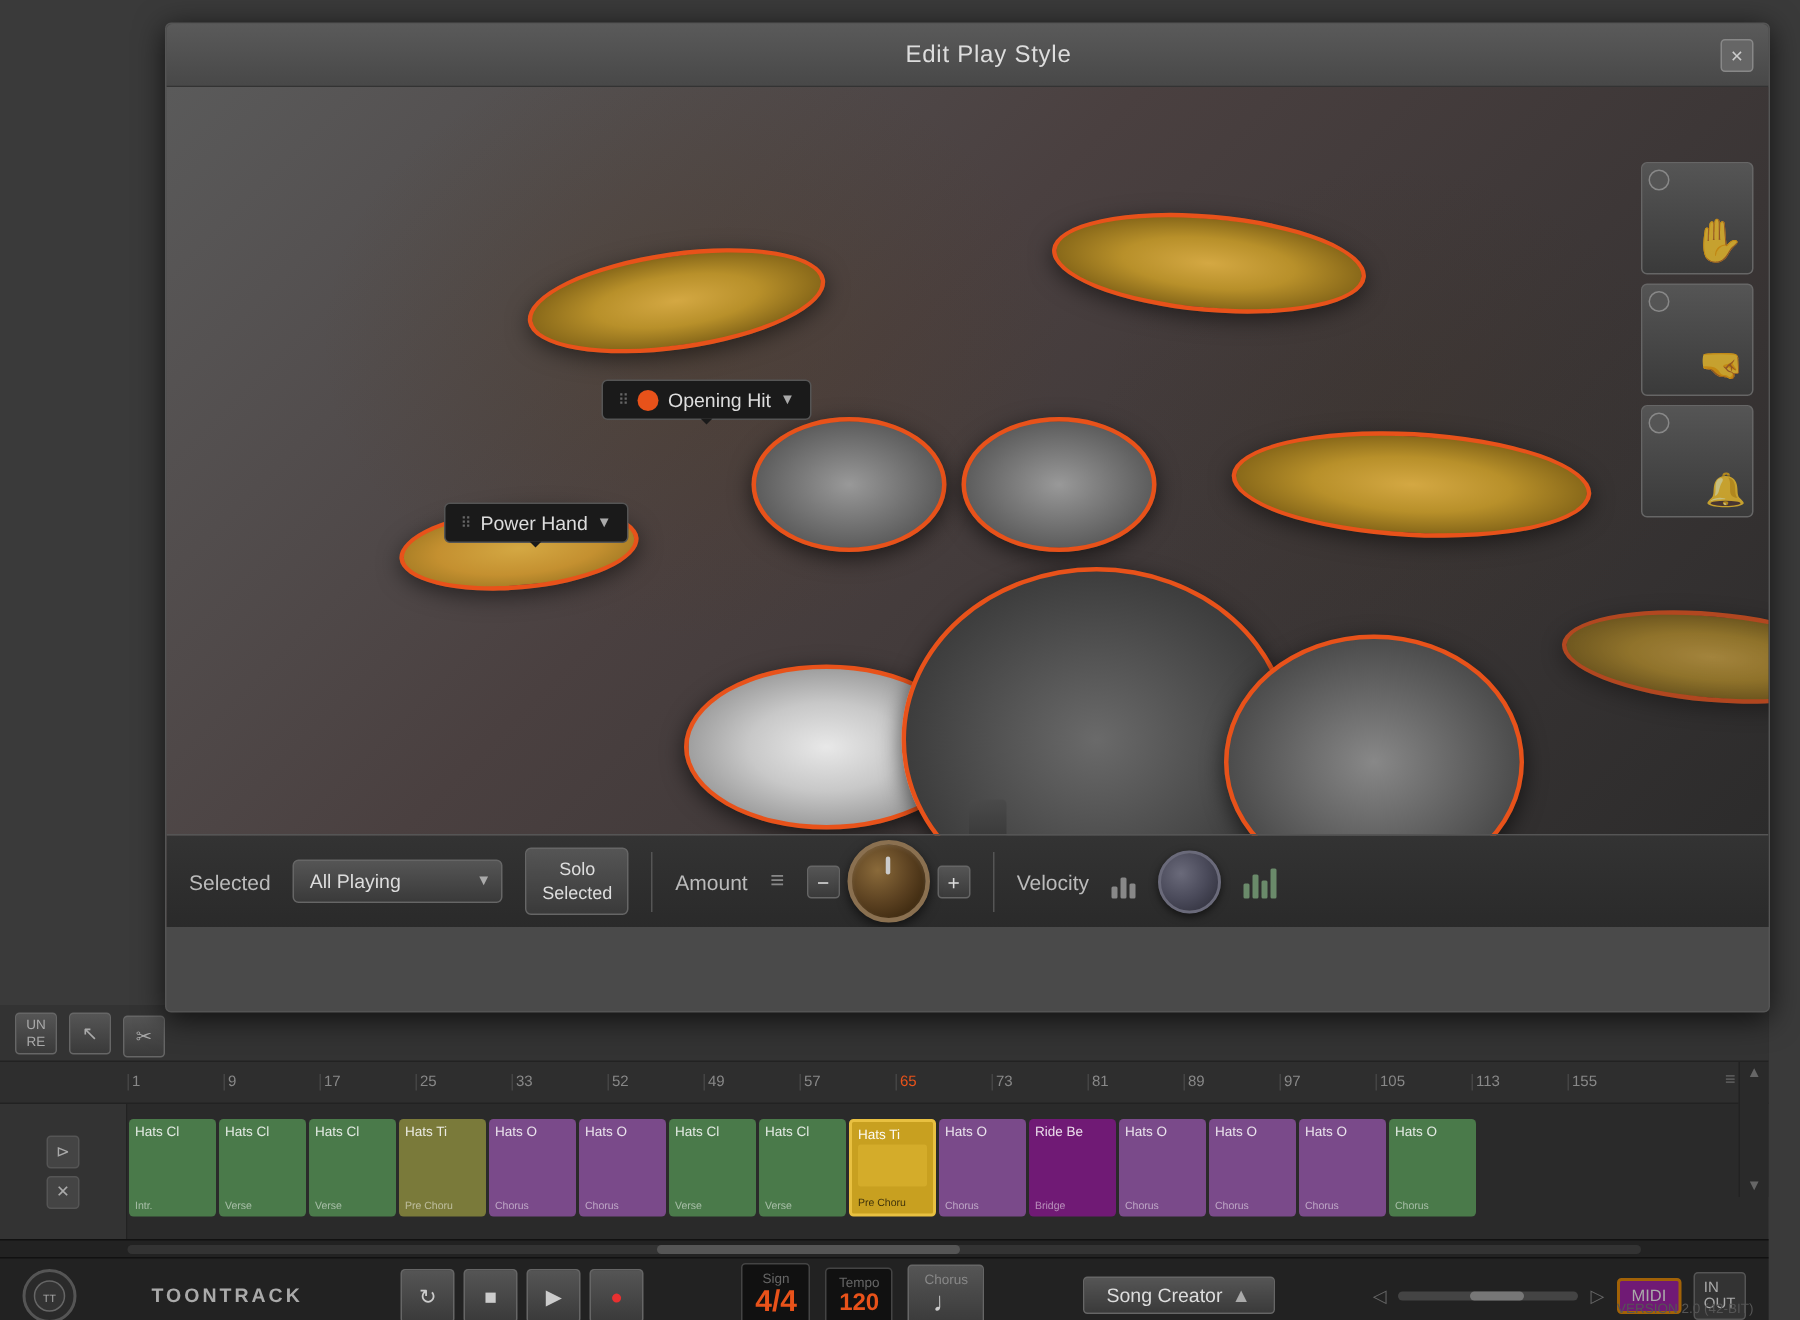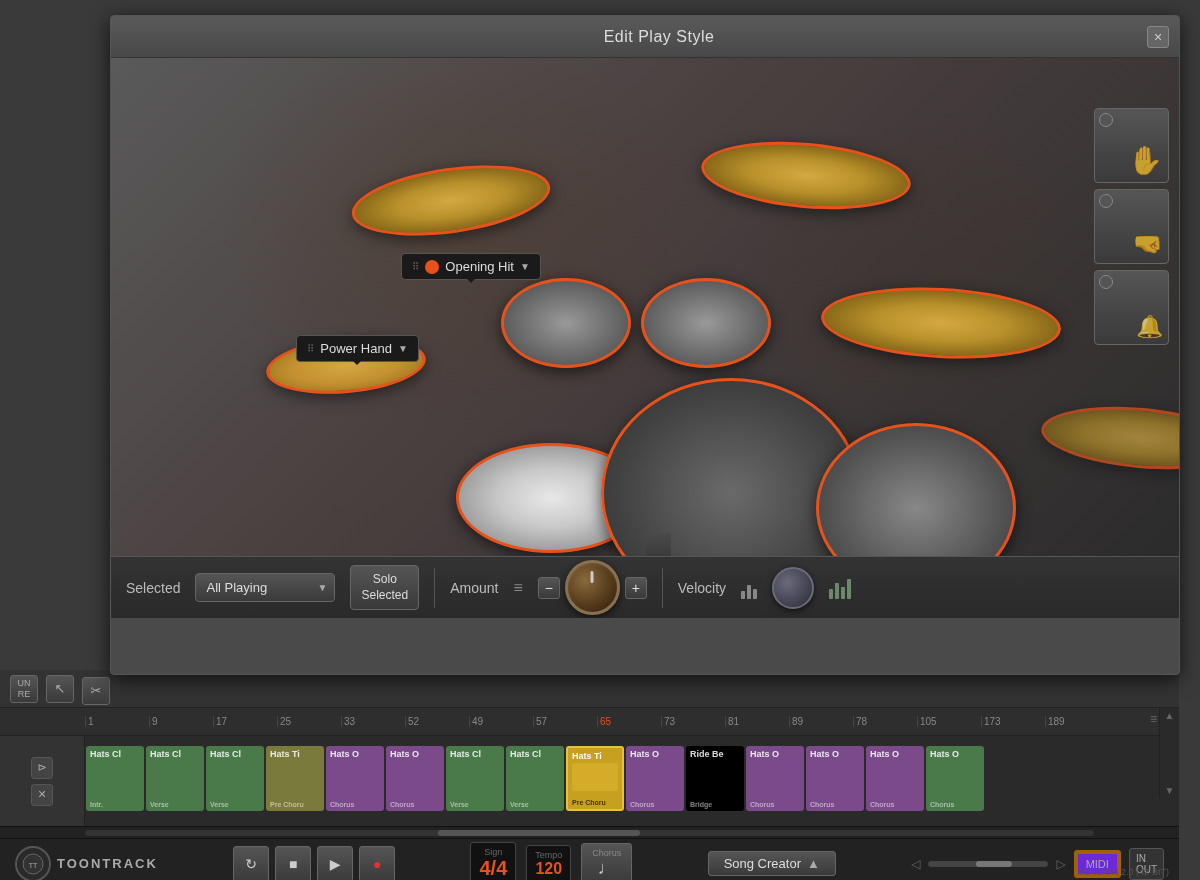--- a/index.html
+++ b/index.html
@@ -509,21 +509,20 @@
       color: #aaa;
       font-size: 11px;
     }
 
     .track-lane {
       flex: 1;
       display: flex;
       height: 90px;
       overflow: hidden;
       position: relative;
-      font-weight: bold;
     }
 
     .track-clip {
       height: 65px;
       margin: 5px 1px;
       border-radius: 3px;
       font-size: 9px;
       color: rgba(255,255,255,0.8);
       padding: 3px 4px;
       overflow: hidden;
@@ -623,22 +622,22 @@
       gap: 6px;
     }
 
     .transport-right {
       display: flex;
       align-items: center;
       gap: 8px;
     }
 
     .midi-btn {
-      background: #6d28d9;
-      border: 4px solid #a16207;
+      background: #701a75;
+      border: 2px solid #a16207;
       border-radius: 3px;
       padding: 4px 8px;
       color: #aaa;
       font-size: 11px;
     }
 
     .in-out-btn {
       background: #333;
       border: 1px solid #555;
       border-radius: 3px;
@@ -726,24 +725,24 @@
         <div class="ruler-mark">17</div>
         <div class="ruler-mark">25</div>
         <div class="ruler-mark">33</div>
         <div class="ruler-mark">52</div>
         <div class="ruler-mark">49</div>
         <div class="ruler-mark">57</div>
         <div class="ruler-mark highlighted">65</div>
         <div class="ruler-mark">73</div>
         <div class="ruler-mark">81</div>
         <div class="ruler-mark">89</div>
-        <div class="ruler-mark">78</div>
+        <div class="ruler-mark">97</div>
         <div class="ruler-mark">105</div>
-        <div class="ruler-mark">173</div>
-        <div class="ruler-mark">189</div>
+        <div class="ruler-mark">113</div>
+        <div class="ruler-mark">155</div>
       </div>
 
       <div style="position:absolute;right:22px;top:4px;display:flex;gap:2px;">
         <div style="color:#666;font-size:12px;cursor:pointer;">≡</div>
       </div>
     </div>
 
     <div class="track-area">
       <div class="track-controls">
         <div class="track-control-btn">⊳</div>
@@ -785,21 +784,21 @@
         </div>
         <div class="track-clip clip-active" style="background:#c8a020;width:58px;">
           <div style="font-size:9px;color:rgba(255,255,255,0.95);">Hats Ti</div>
           <div style="font-size:8px;color:rgba(80,50,0,0.9);background:rgba(220,180,50,0.6);padding:1px;margin-top:2px;height:28px;border-radius:2px;"></div>
           <div style="font-size:7px;color:rgba(0,0,0,0.7);position:absolute;bottom:3px;left:4px;">Pre Choru</div>
         </div>
         <div class="track-clip" style="background:#7a4a8a;width:58px;">
           <div style="font-size:9px;color:rgba(255,255,255,0.85);">Hats O</div>
           <div style="font-size:7px;color:rgba(255,255,255,0.5);position:absolute;bottom:3px;left:4px;">Chorus</div>
         </div>
-        <div class="track-clip" style="background:#000000;width:58px;">
+        <div class="track-clip" style="background:#701a75;width:58px;">
           <div style="font-size:9px;color:rgba(255,255,255,0.85);">Ride Be</div>
           <div style="font-size:7px;color:rgba(255,255,255,0.5);position:absolute;bottom:3px;left:4px;">Bridge</div>
         </div>
         <div class="track-clip" style="background:#7a4a8a;width:58px;">
           <div style="font-size:9px;color:rgba(255,255,255,0.85);">Hats O</div>
           <div style="font-size:7px;color:rgba(255,255,255,0.5);position:absolute;bottom:3px;left:4px;">Chorus</div>
         </div>
         <div class="track-clip" style="background:#7a4a8a;width:58px;">
           <div style="font-size:9px;color:rgba(255,255,255,0.85);">Hats O</div>
           <div style="font-size:7px;color:rgba(255,255,255,0.5);position:absolute;bottom:3px;left:4px;">Chorus</div>
@@ -828,21 +827,21 @@
 
     <div class="transport">
 
       <div style="display:flex;align-items:center;gap:6px;">
         <div style="width:36px;height:36px;background:#2a2a2a;border-radius:50%;border:2px solid #555;display:flex;align-items:center;justify-content:center;">
           <svg width="24" height="24" viewBox="0 0 24 24">
             <circle cx="12" cy="12" r="10" fill="#333" stroke="#666" stroke-width="1"></circle>
             <text x="12" y="16" text-anchor="middle" fill="#aaa" font-size="7" font-family="Arial">TT</text>
           </svg>
         </div>
-        <span style="color:#aaa;font-size:13px;font-weight:bold;letter-spacing:2px;">TOONTRACK</span>
+        <span style="color:#aaa;font-size:13px;font-weight:bold;letter-spacing:2px;margin-left:44px;">TOONTRACK</span>
       </div>
 
       <div class="transport-btns">
         <div class="transport-btn">
           <span>↻</span>
         </div>
         <div class="transport-btn">
           <span>■</span>
         </div>
         <div class="transport-btn">

